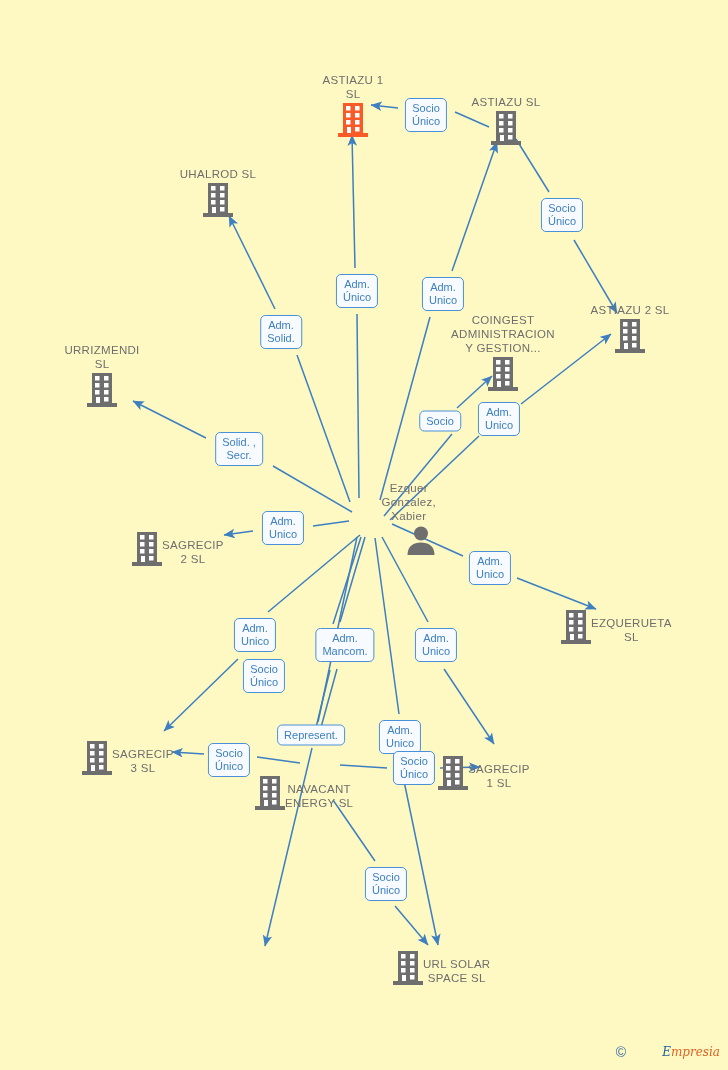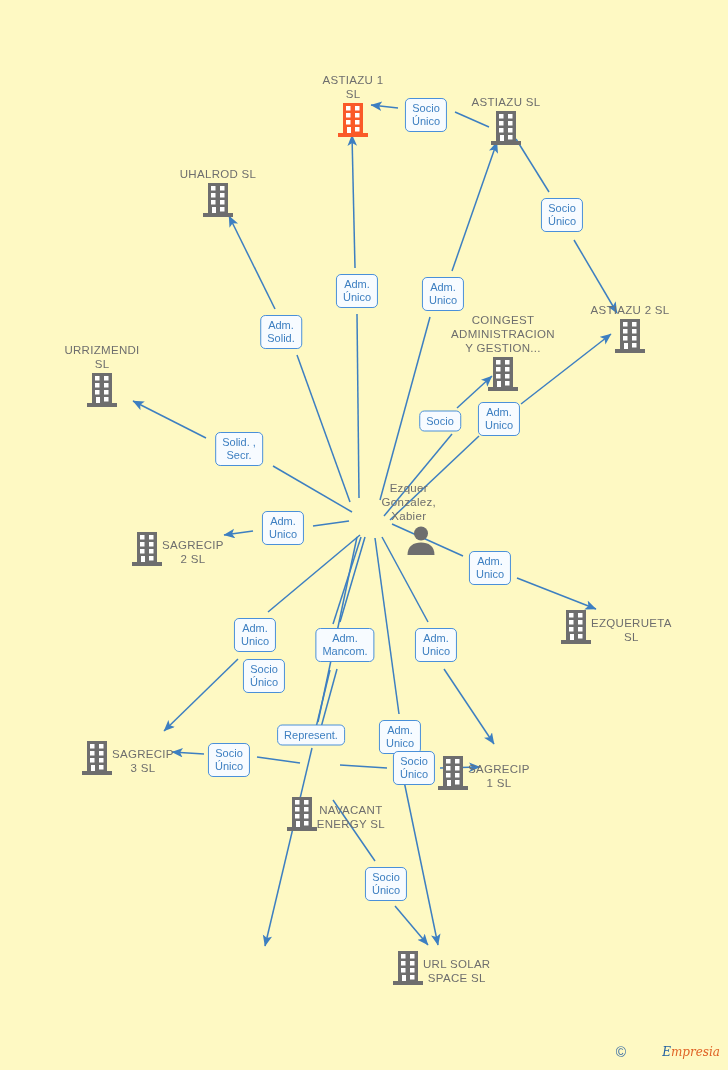--- a/index.html
+++ b/index.html
@@ -372,21 +372,21 @@
         <rect x="9" y="24" width="4" height="6"></rect>
               <rect x="17" y="24" width="4.5" height="4.5"></rect>
             </g>
       </g>
         </svg>
     </span>
     <div class="caption">SAGRECIP
 3  SL</div>
   </div>
 
-  <div class="node cap-below" style="left:320px; top:816px;justify-content:flex-end;">
+  <div class="node cap-below" style="left:320px; top:795px;">
     <span class="glyph">
       <svg width="30" height="34" viewBox="0 0 30 34">
           <g fill="#6e6e6e">
         <rect x="5" y="0" width="20" height="30"></rect>
             <rect x="0" y="30" width="30" height="4"></rect>
         <g fill="#ffffff">
               <rect x="8" y="3" width="4.5" height="4.5"></rect>
               <rect x="17" y="3" width="4.5" height="4.5"></rect>
         <rect x="8" y="10" width="4.5" height="4.5"></rect>
               <rect x="17" y="10" width="4.5" height="4.5"></rect>

